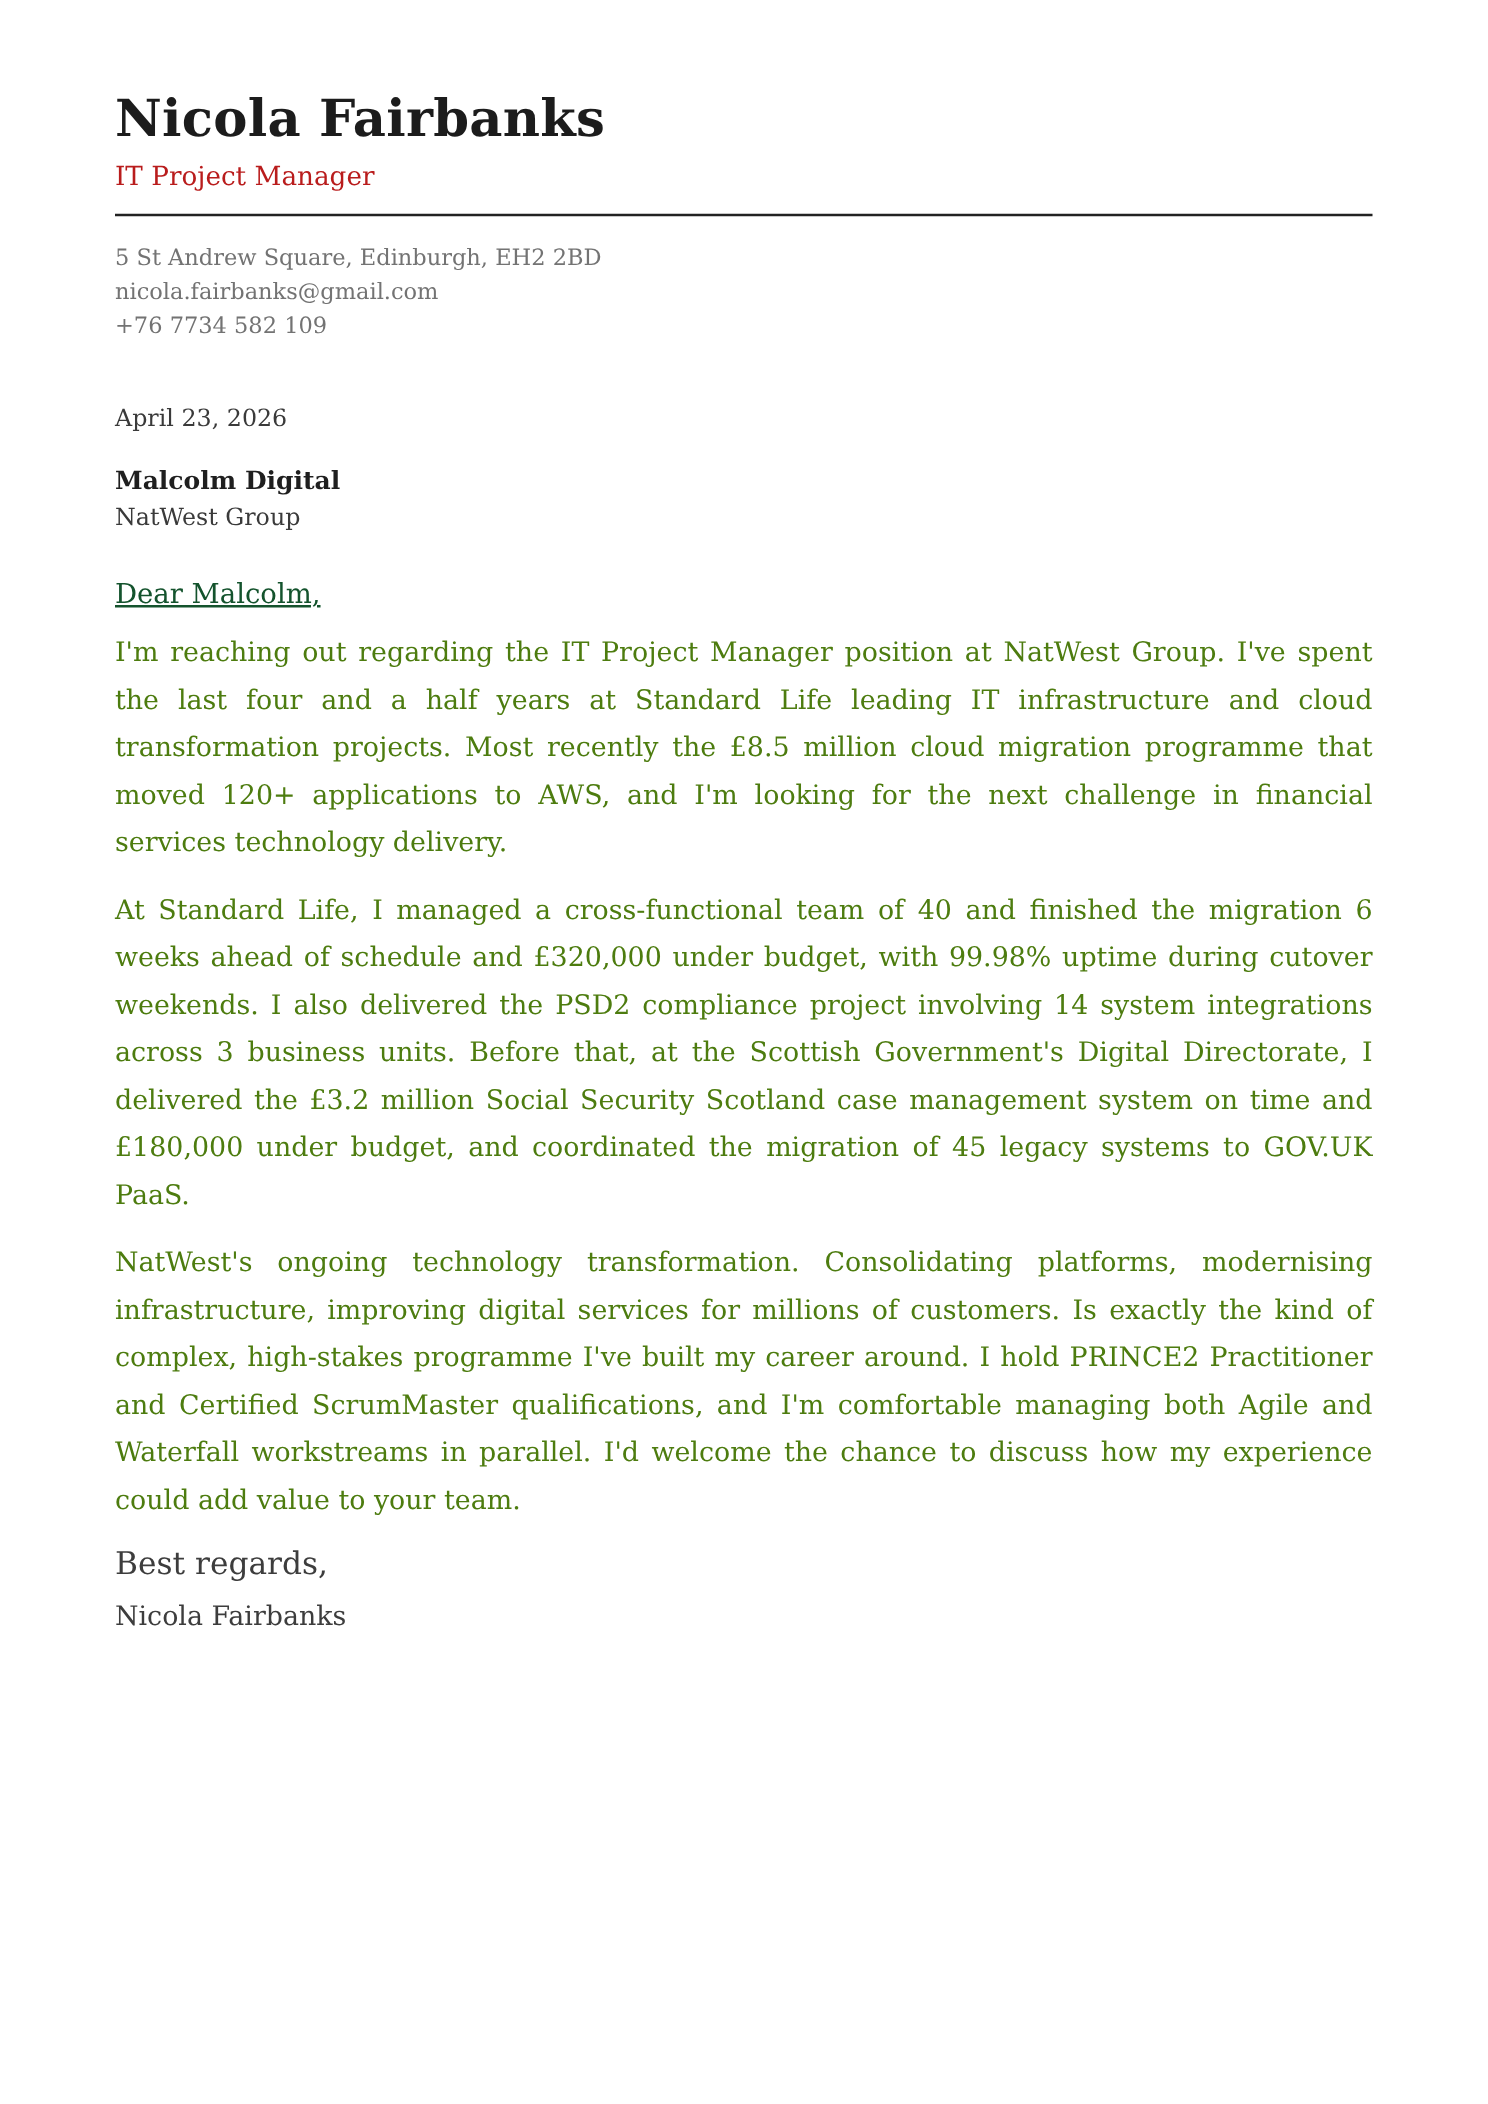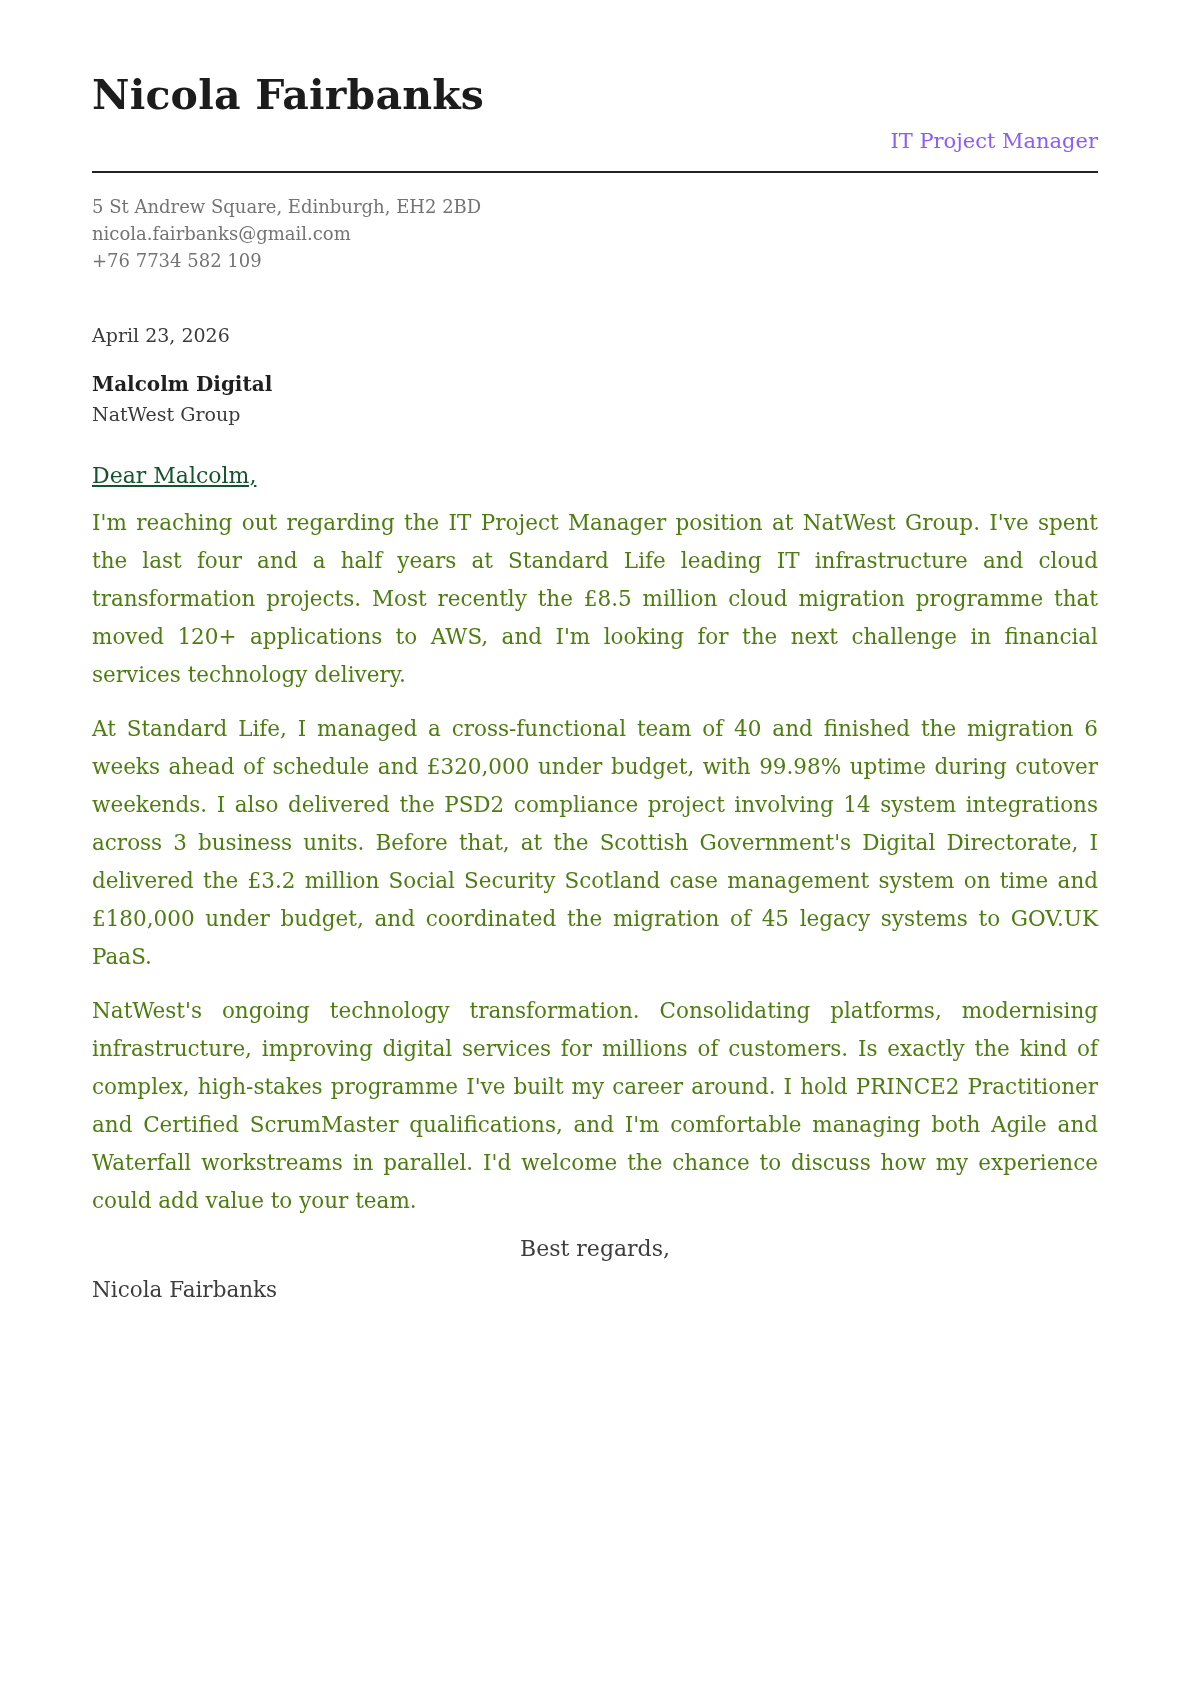--- a/index.html
+++ b/index.html
@@ -26,23 +26,22 @@
   .candidate-name {
     font-size: 41px;
     font-weight: 700;
     color: #1c1c1c;
     letter-spacing: 0.2px;
     line-height: 1.15;
   }
 
   .candidate-title {
     font-size: 21px;
-    color: #8b5cf6;
+    color: #b91c1c;
     margin-top: 10px;
-    text-align: right;
   }
 
   .header-rule {
     border: none;
     border-top: 2px solid #222222;
     margin-top: 18px;
   }
 
   
   .contact-block {
@@ -83,23 +82,22 @@
   .body-paragraph {
     margin-top: 16px;
     font-size: 21.5px;
     line-height: 38px;
     text-align: justify;
     color: #4d7c0f;
   }
 
   .closing {
     margin-top: 16px;
-    font-size: 22px;
+    font-size: 25px;
     color: #3d3d3d;
-    text-align: center;
   }
 
   .signature {
     margin-top: 10px;
     font-size: 21.5px;
     line-height: 38px;
     color: #3d3d3d;
   }
 </style>
 </head>

